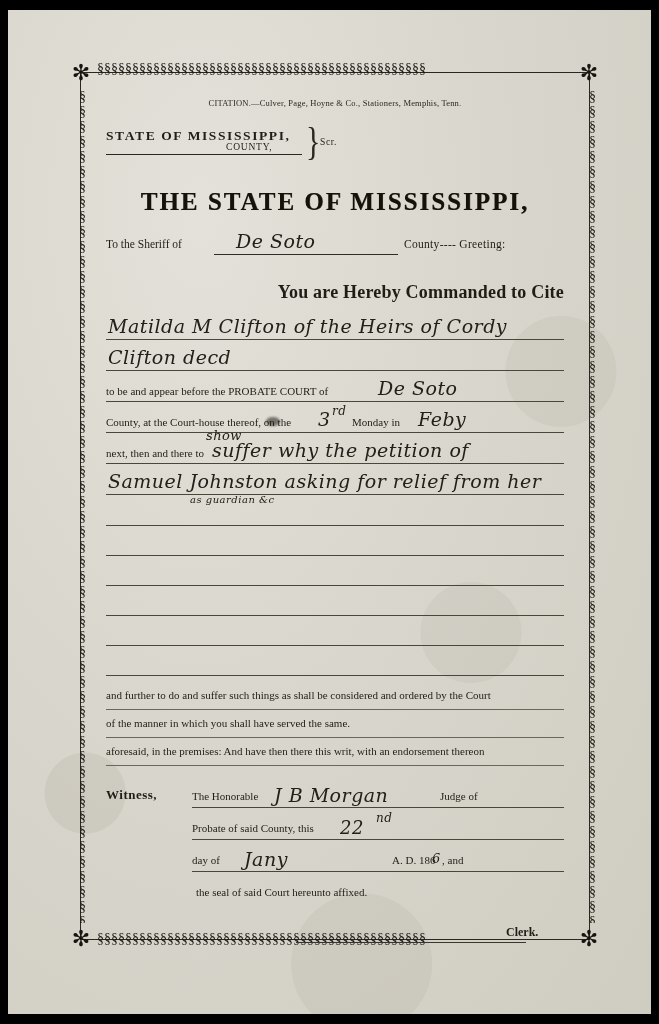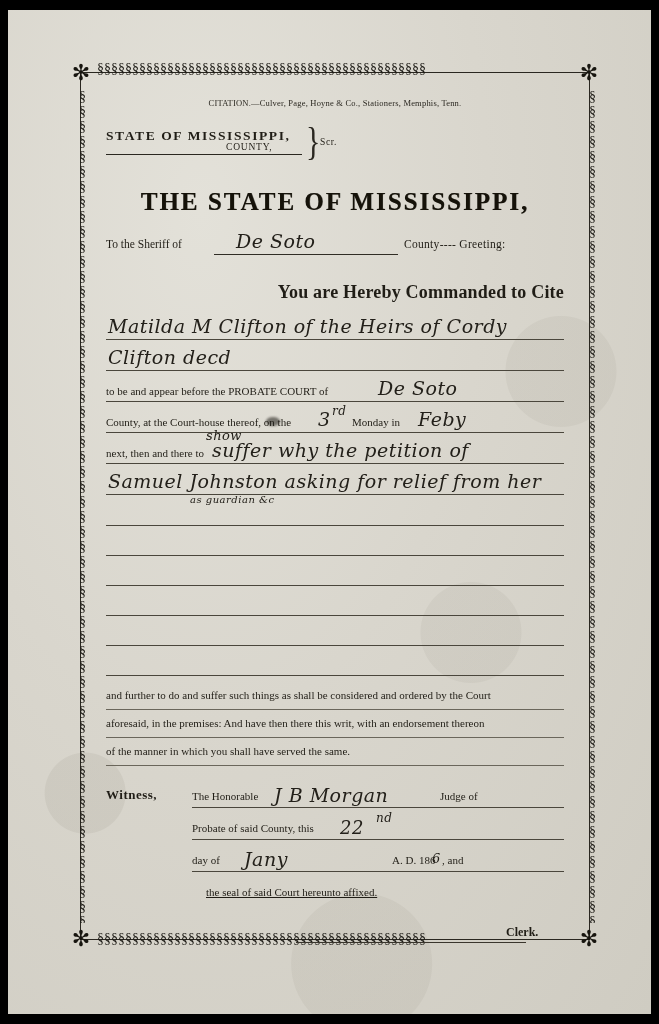--- a/index.html
+++ b/index.html
@@ -431,22 +431,22 @@
           <div class="rule"></div>
           <div class="rule"></div>
           <div class="rule"></div>
           <div class="rule"></div>
           <div class="rule"></div>
         </div>
       </div>
 
       <div class="para printed">
         <div class="pline">and further to do and suffer such things as shall be considered and ordered by the Court</div>
+        <div class="pline">of the manner in which you shall have served the same.</div>
         <div class="pline">aforesaid, in the premises:  And have then there this writ, with an endorsement thereon</div>
-        <div class="pline">of the manner in which you shall have served the same.</div>
       </div>
 
       <div class="witness">
         <div class="wrow">
           <div class="wword printed" style="left:-86px;">Witness,</div>
           <div class="wlabel printed" style="left:0px;">The Honorable</div>
           <div class="whand hand ink" style="left:82px;">J B Morgan</div>
           <div class="wlabel printed" style="left:248px;">Judge of</div>
         </div>
 
@@ -458,21 +458,21 @@
 
         <div class="wrow">
           <div class="wlabel printed" style="left:0px;">day of</div>
           <div class="whand hand ink" style="left:52px;">Jany</div>
           <div class="wlabel printed" style="left:200px;">A. D. 186</div>
           <div class="whand-sm hand ink" style="left:240px; bottom:5px; font-size:13px;">6</div>
           <div class="wlabel printed" style="left:250px;">, and</div>
         </div>
 
         <div class="wrow noline">
-          <div class="wlabel printed" style="left:14px;text-decoration:underline;">the seal of said Court hereunto affixed.</div>
+          <div class="wlabel printed" style="left:4px;">the seal of said Court hereunto affixed.</div>
         </div>
       </div>
 
       <div class="clerk-row">
         <div class="clerk-line"></div>
         <div class="clerk-label printed">Clerk.</div>
       </div>
 
     </div>
   </div>

